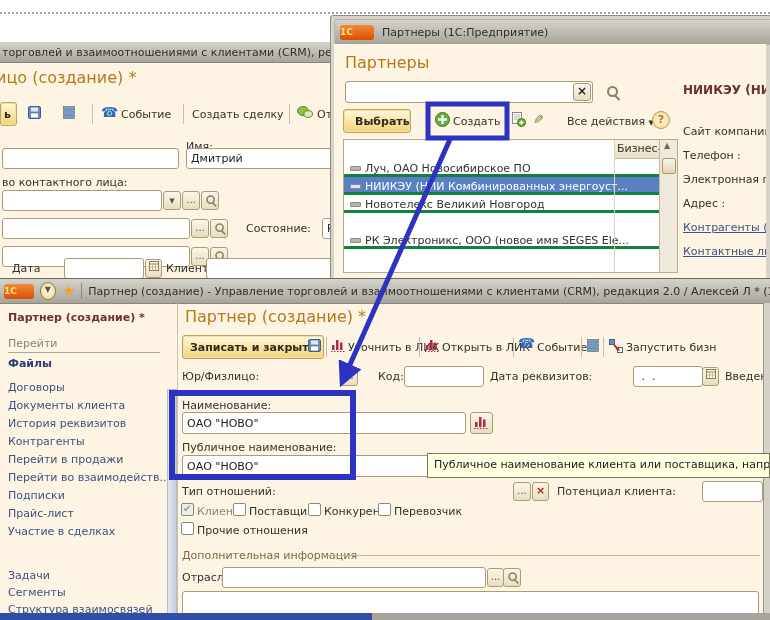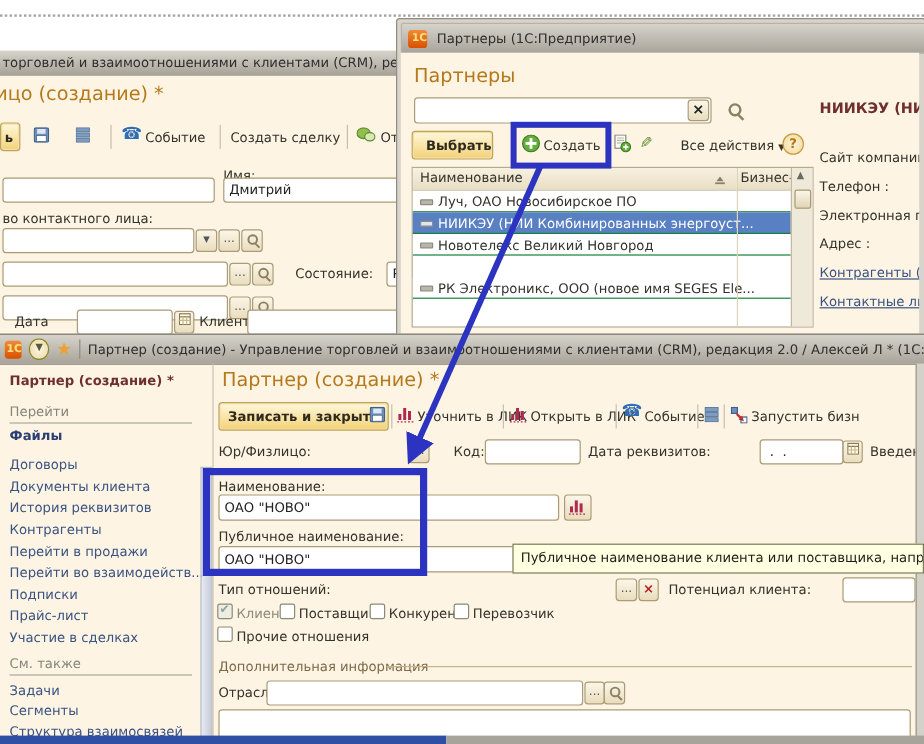--- a/index.html
+++ b/index.html
@@ -24,30 +24,30 @@
   .sideitem{position:absolute;color:#3a5382;white-space:nowrap}
   .sidehdr{position:absolute;color:#85857a;font-weight:normal;width:152px;border-bottom:1px solid #a9a99c;padding-bottom:2px}
   .cb{position:absolute;width:13px;height:13px;box-sizing:border-box;border:1px solid #8a8a78;border-radius:2px;background:#fff}
   .cb.dis{background:#eeede4}
   .cb.checked::after{content:"✔";font-size:10px;color:#8fa39e;position:absolute;left:1px;top:-1px}
   .dash{position:absolute;width:9px;height:3px;background:#b9b5a9;border:1px solid #8f8b80;border-radius:1px}
   .mag{position:relative;width:14px;height:14px;display:inline-block}
   .mag::before{content:"";position:absolute;left:1px;top:1px;width:7px;height:7px;border:2px solid #8c7f63;border-radius:50%}
   .mag::after{content:"";position:absolute;left:10px;top:10px;width:6px;height:2px;background:#8c7f63;
               transform:rotate(45deg);transform-origin:0 0}
-  .logo1c{display:inline-block;width:16px;height:15px;background:linear-gradient(#f08a3c,#d94f00);color:#ffe07a;
-          font-weight:bold;font-size:9px;border-radius:3px;text-align:right;line-height:15px}
+  .logo1c{display:inline-block;width:34px;height:15px;background:linear-gradient(#f08a3c,#d94f00);color:#ffe07a;
+          font-weight:bold;font-size:9px;border-radius:3px;text-align:left;line-height:15px}
   .helpq{position:absolute;width:16px;height:16px;border:1px solid #c99a3f;background:radial-gradient(#fdf3d8,#f3d89a);
          border-radius:50%;color:#b07818;font-weight:bold;font-size:11px;text-align:center;line-height:15px}
   .tt{position:absolute;box-sizing:border-box;background:#ffffe1;border:1px solid #7a7a5a;padding:4px 6px;
       white-space:nowrap;overflow:hidden;color:#1d1d18;z-index:6}
   .tablewrap{position:absolute;border:1px solid #b5ab8f;background:#fff}
   .thead{position:absolute;left:0;top:0;height:19px;box-sizing:border-box;background:linear-gradient(#f8f1e0,#e8dec4);
          border-bottom:1px solid #c3b99e;line-height:18px;padding-left:6px;overflow:hidden;white-space:nowrap}
-  .trow{position:absolute;height:18px;box-sizing:border-box;border-bottom:1px solid #15803d;background:#fff;
+  .trow{position:absolute;height:18px;box-sizing:border-box;border-bottom:3px solid #15803d;background:#fff;
         line-height:17px;white-space:nowrap;overflow:hidden}
   .trow.sel{background:#5880c2;color:#fff}
   .dotline{position:absolute;left:0;top:12;width:770px;border-top:2px dotted #a3a3a3;height:0}
 </style>
 </head>
 <body>
 
 <div class="dotline" style="top:12px"></div>
 
 <div class="win" style="left:0;top:42px;width:336px;height:238px;background:#fdf4e3;z-index:1">
@@ -148,27 +148,20 @@
           <line x1="3" y1="7" x2="9" y2="7" stroke="#b5b5a5"></line>
           <circle cx="10.5" cy="10.5" r="4" fill="#63ad3c" stroke="#3e7d22"></circle>
           <rect x="9.8" y="8.3" width="1.4" height="4.4" fill="#fff"></rect>
           <rect x="8.3" y="9.8" width="4.4" height="1.4" fill="#fff"></rect>
         </svg></span>
     <span class="abs" style="left:199px;top:68px;color:#5d8a2a;font-size:13px;transform:scaleX(-1)">✎</span>
     <span class="flatbtn" style="left:233px;top:71px"><span>Все действия</span> <span style="font-size:7px">▼</span></span>
     <div class="helpq" style="left:318px;top:67px"><span>?</span></div>
 
     <div class="tablewrap" style="left:9px;top:95px;width:333px;height:132px">
-      <div class="thead" style="width:270px">
-        <span>Наименование</span>
-        <svg class="abs" style="left:251px;top:5px" width="10" height="9">
-            <path d="M2 6 L5 2 L8 6 Z" fill="#8a7f65"></path>
-            <rect x="1" y="7" width="8" height="1.5" fill="#8a7f65"></rect>
-          </svg>
-      </div>
       <div class="thead" style="left:270px;width:45px;padding-left:3px">
         <span>Бизнес-</span>
       </div>
       <div class="trow" style="left:0;top:19px;width:315px">
         <span class="dash" style="left:6px;top:7px"></span>
         <span class="abs" style="left:21px;top:1px">Луч, ОАО Новосибирское ПО</span>
       </div>
       <div class="trow sel" style="left:0;top:37px;width:315px">
         <span class="dash" style="left:6px;top:7px;background:#dfe6f2"></span>
         <span class="abs" style="left:21px;top:1px">НИИКЭУ (НИИ Комбинированных энергоуст...</span>
@@ -212,21 +205,20 @@
   <div class="sideitem" style="left:8px;top:78px;font-weight:bold;color:#2b3f74">Файлы</div>
   <div class="sideitem" style="left:8px;top:102px">Договоры</div>
   <div class="sideitem" style="left:8px;top:120px">Документы клиента</div>
   <div class="sideitem" style="left:8px;top:138px">История реквизитов</div>
   <div class="sideitem" style="left:8px;top:156px">Контрагенты</div>
   <div class="sideitem" style="left:8px;top:174px">Перейти в продажи</div>
   <div class="sideitem" style="left:8px;top:192px">Перейти во взаимодейств...</div>
   <div class="sideitem" style="left:8px;top:210px">Подписки</div>
   <div class="sideitem" style="left:8px;top:228px">Прайс-лист</div>
   <div class="sideitem" style="left:8px;top:246px">Участие в сделках</div>
-  <div class="sidehdr" style="left:8px;top:268px">См. также</div>
   <div class="sideitem" style="left:8px;top:290px">Задачи</div>
   <div class="sideitem" style="left:8px;top:307px">Сегменты</div>
   <div class="sideitem" style="left:8px;top:324px">Структура взаимосвязей</div>
   <div class="abs" style="left:167px;top:110px;width:8px;height:228px;background:linear-gradient(90deg,#e6e9f2,#c6ccda);border:1px solid #b4bac8"></div>
   <div class="abs" style="left:177px;top:24px;width:1px;height:318px;background:#c9c2b0"></div>
 
   <div class="hdg" style="left:185px;top:28px">Партнер (создание) *</div>
 
   <div class="ybtn" style="left:182px;top:56px">
     <span>Записать и закрыть</span>

